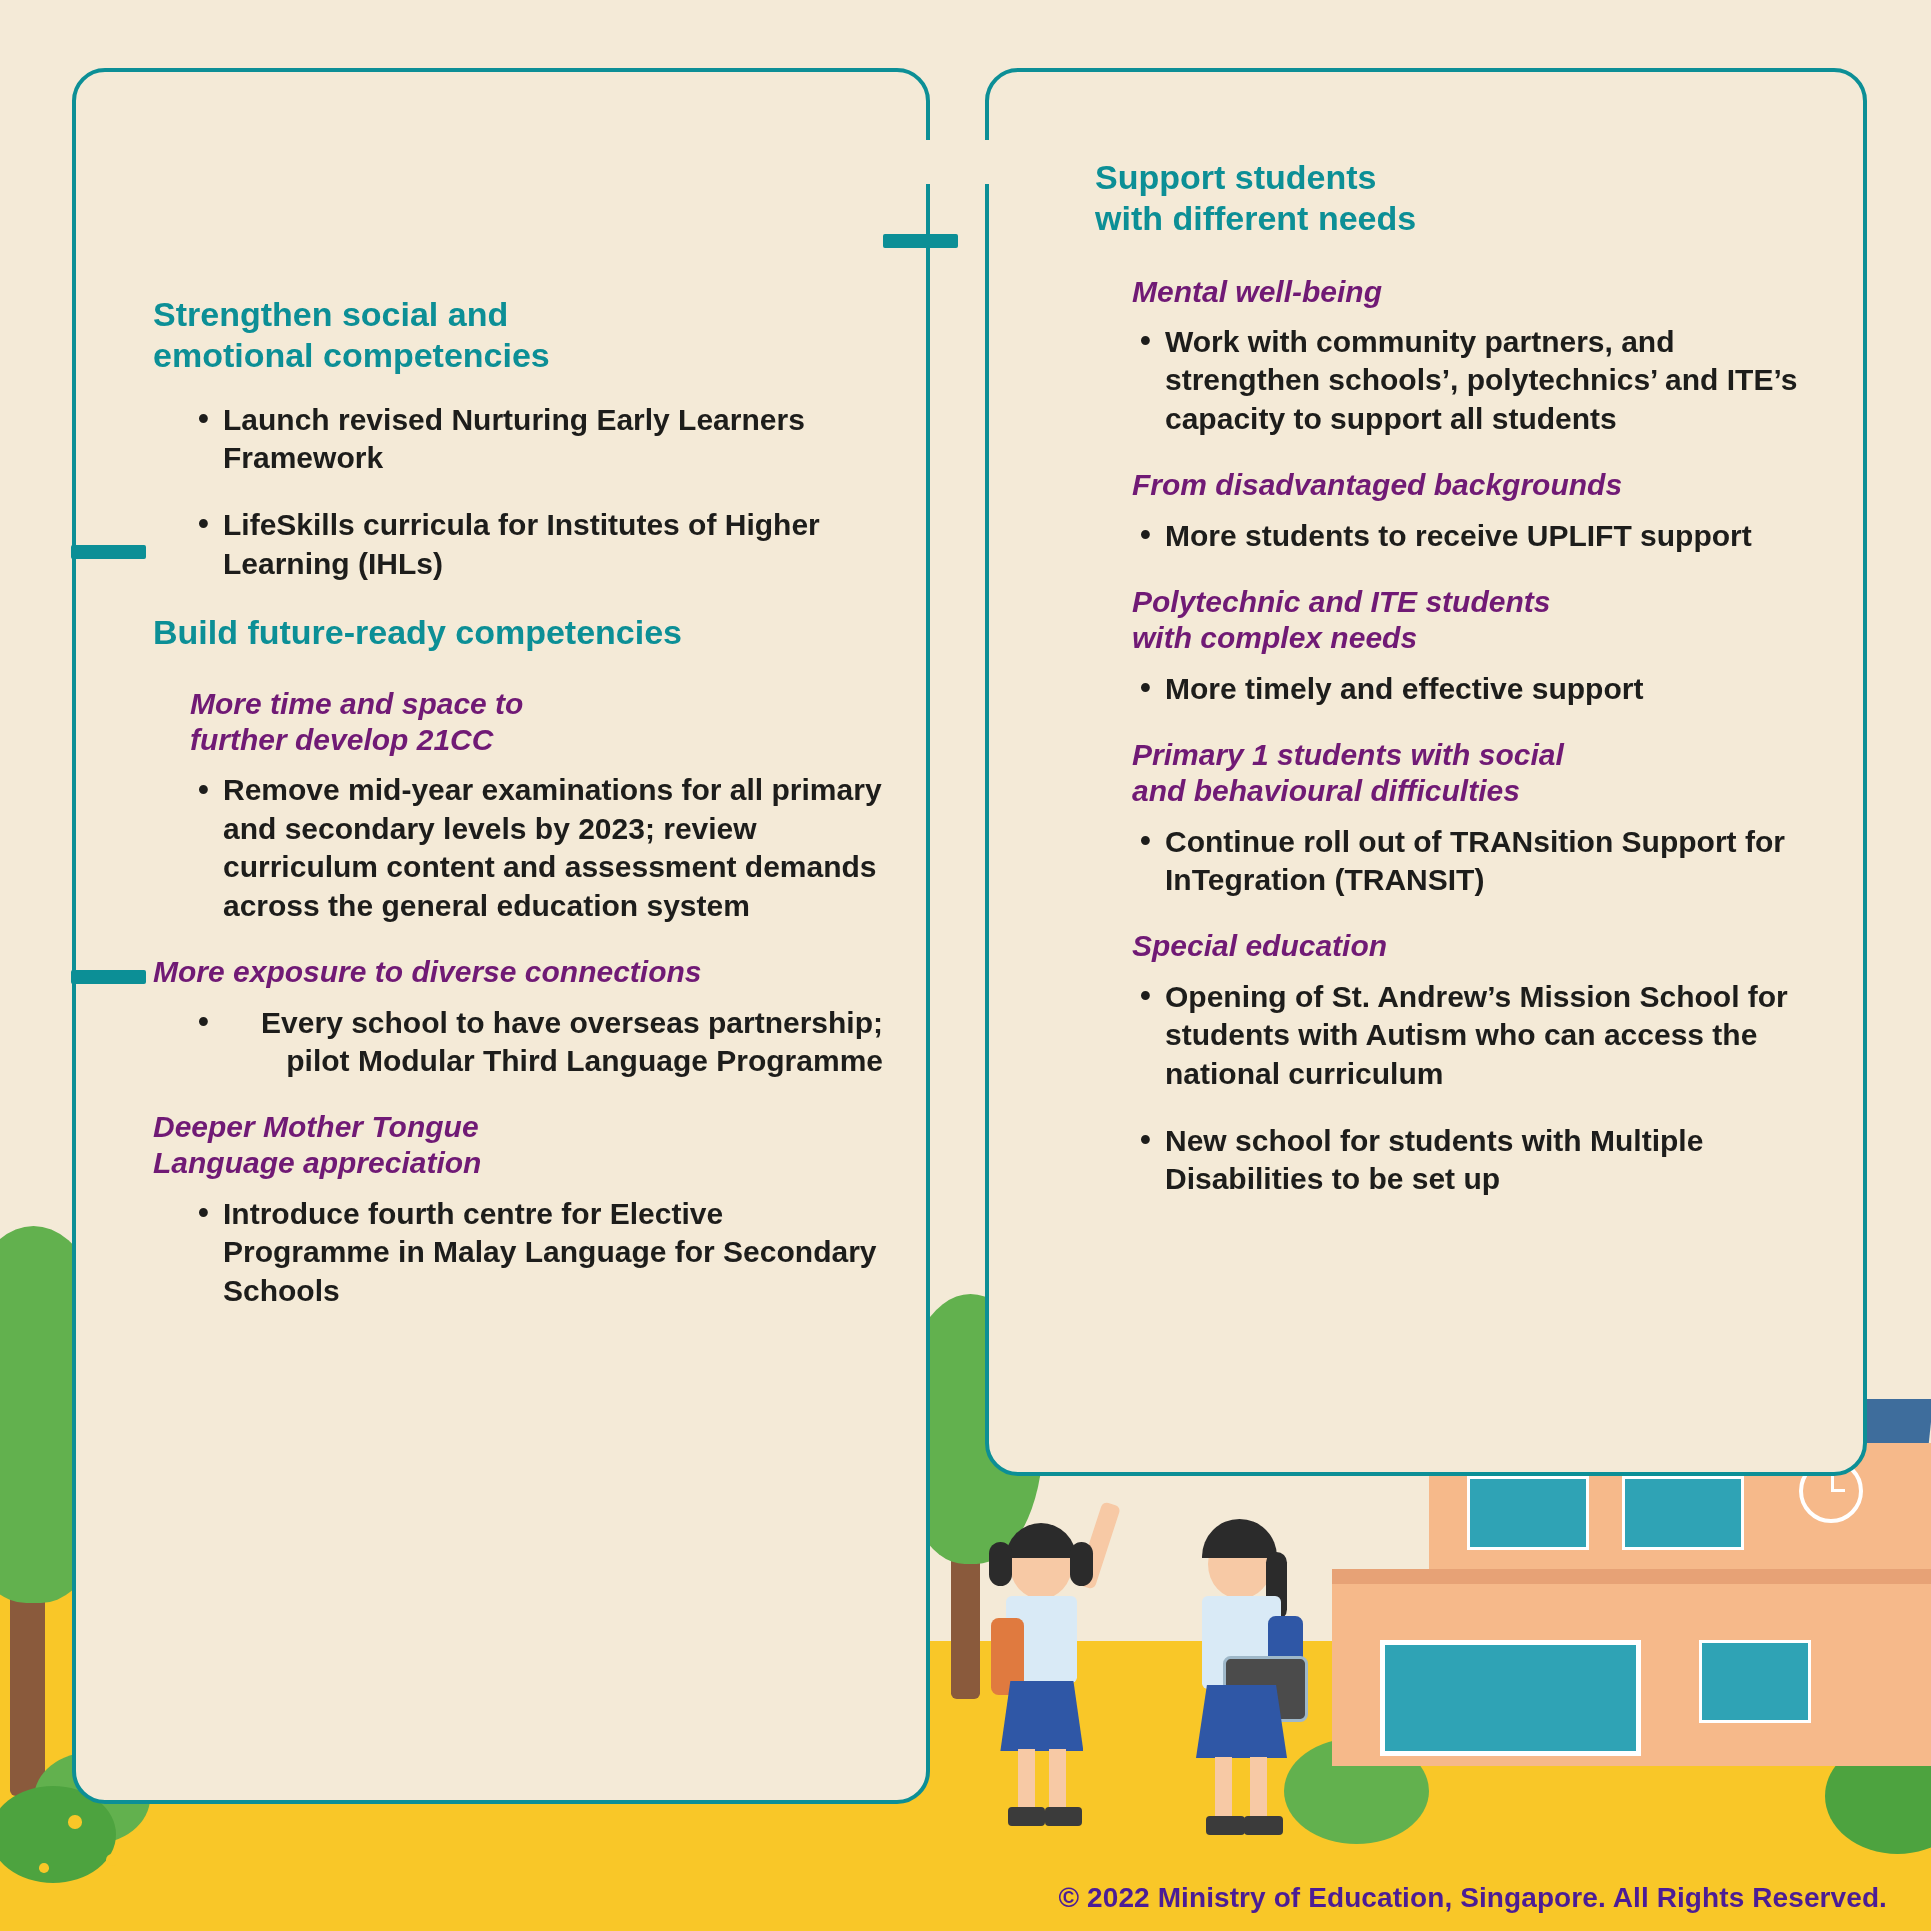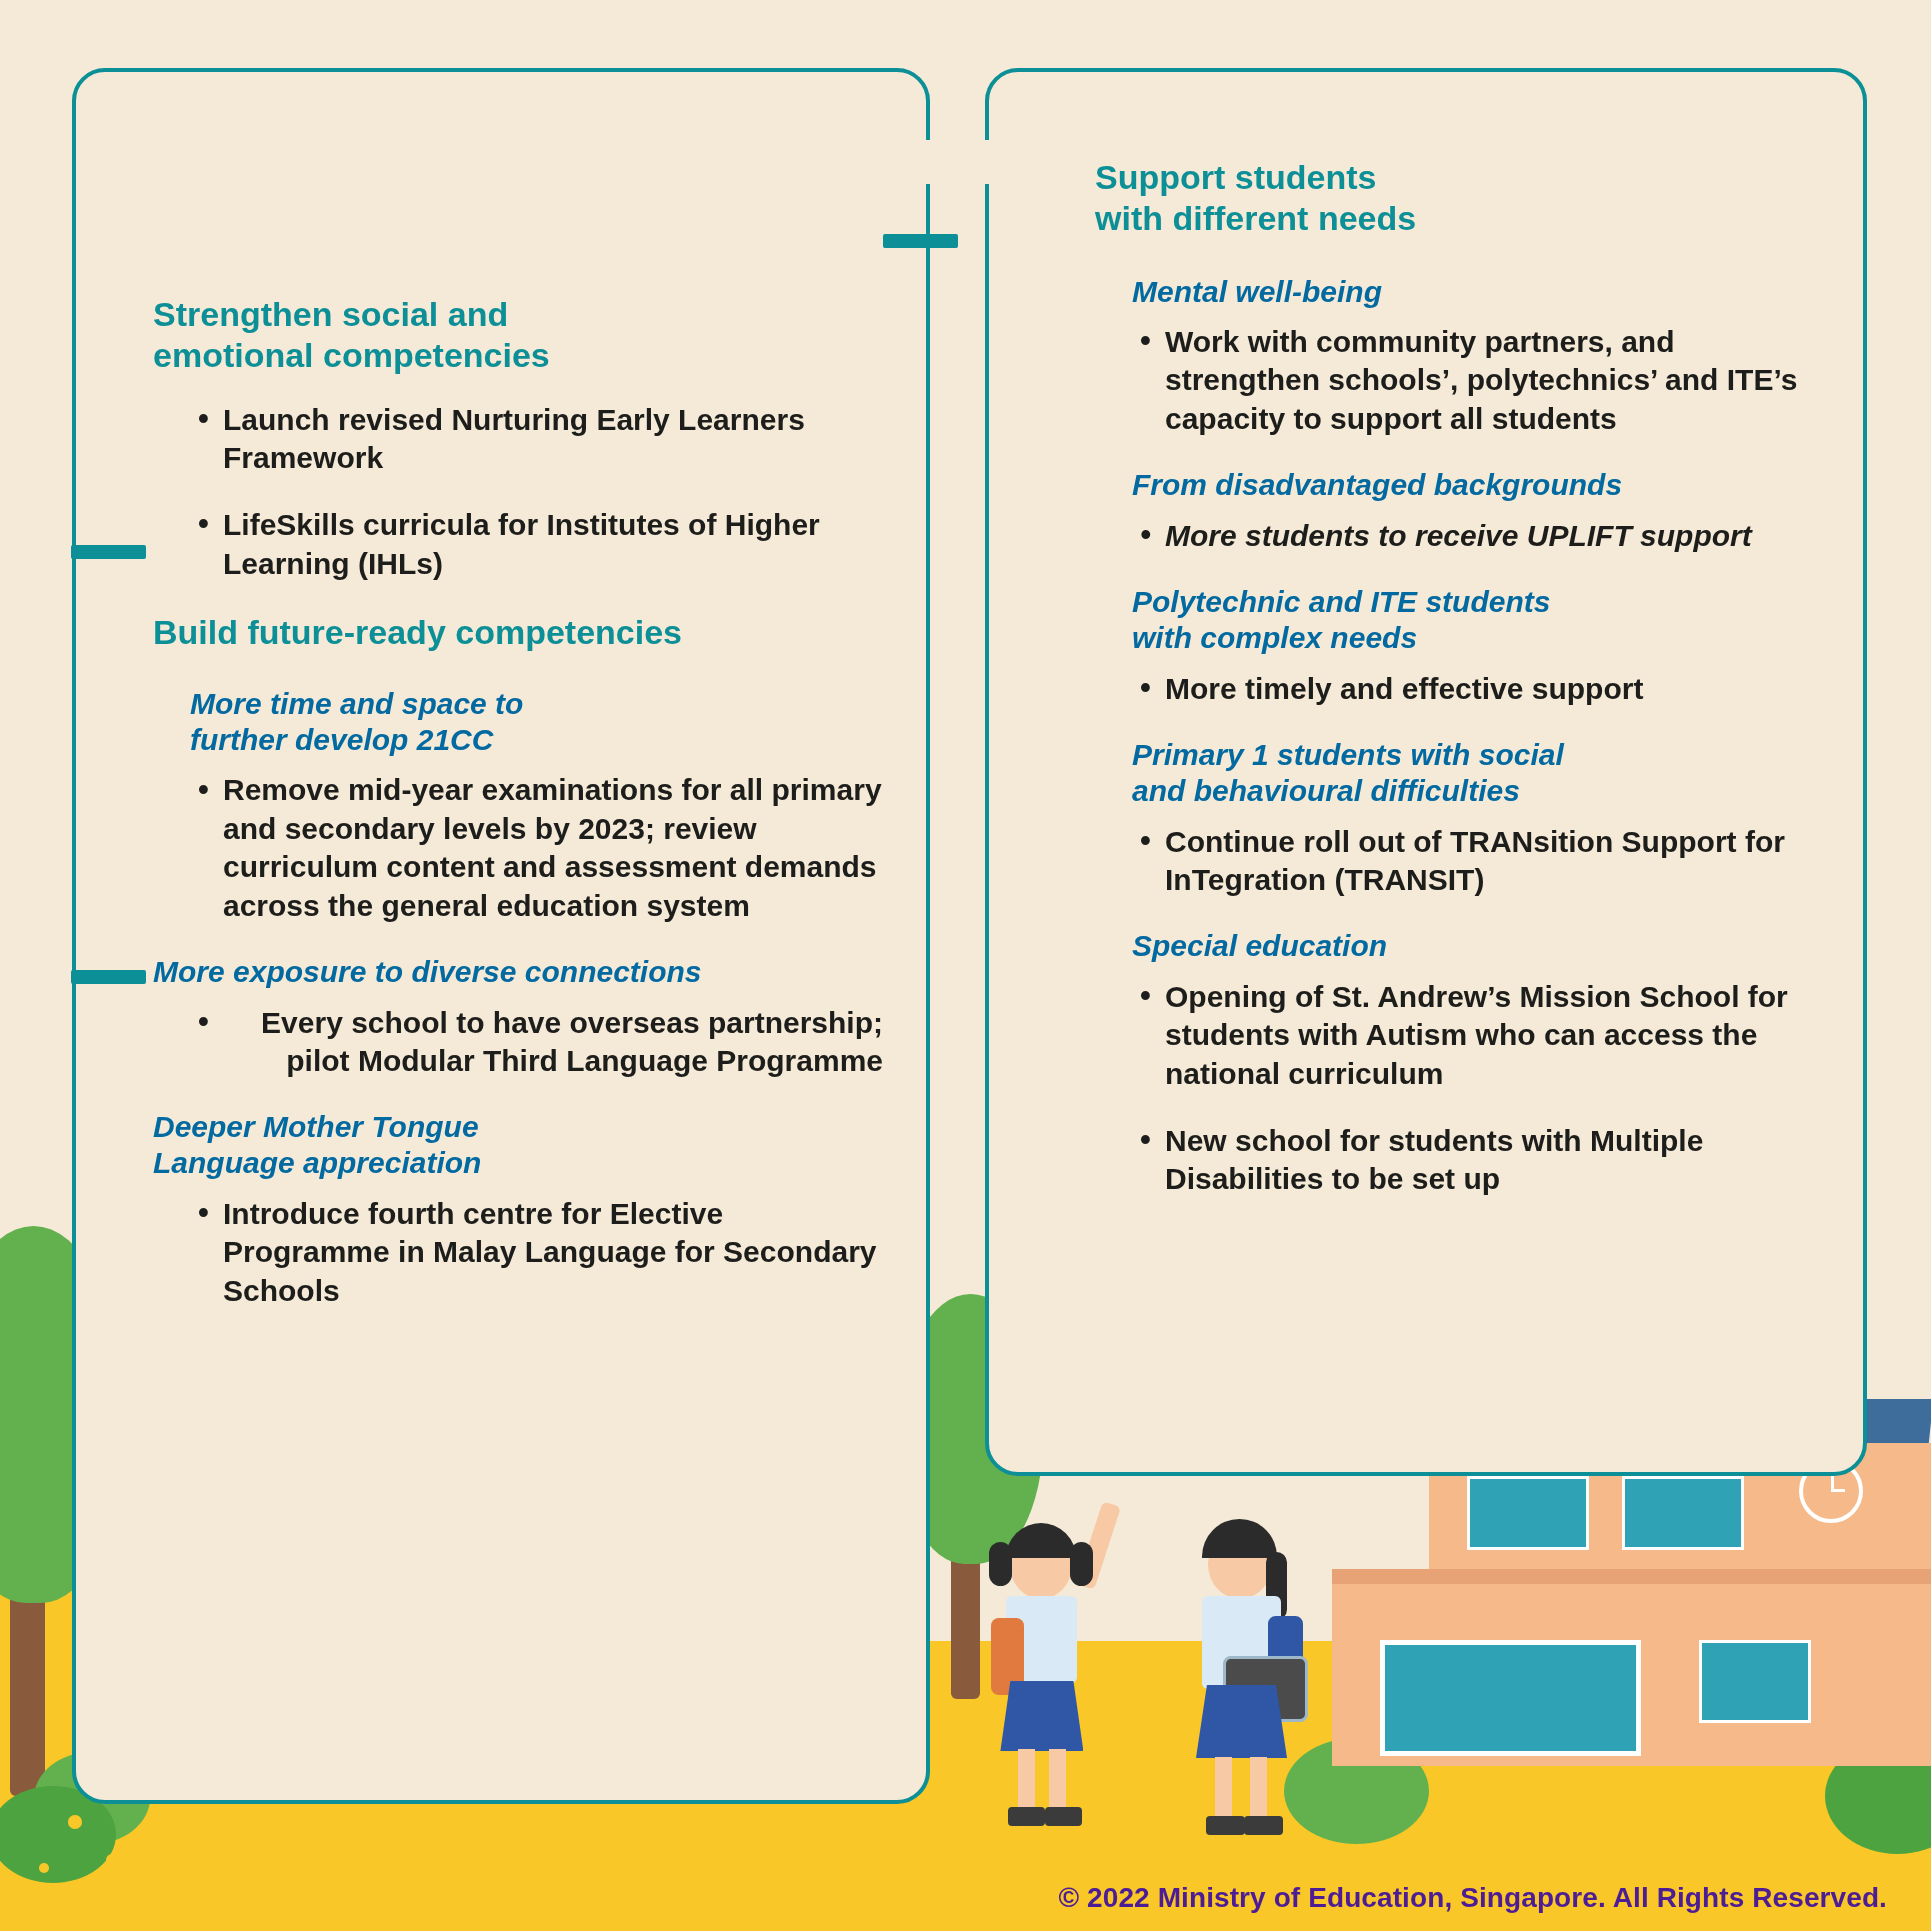--- a/index.html
+++ b/index.html
@@ -77,21 +77,21 @@
   .books-icon{width:89px;height:77px;flex:0 0 auto;}
 
   .dash{
     position:absolute;left:-4.8px;width:75px;height:13.5px;background:#0c8f96;border-radius:1.9px;
   }
 
   .sec-head{
     color:#0c8f96;font-weight:bold;font-size:34px;line-height:1.2;margin:0;
   }
   .sub-head{
-    color:#0369a1;font-weight:bold;font-style:italic;font-size:30px;line-height:1.2;margin:0;
+    color:#701a75;font-weight:bold;font-style:italic;font-size:30px;line-height:1.2;margin:0;
   }
   .bullets{margin:4px;padding:0;list-style:none;}
   .bullets li{
     position:relative;padding-left:29px;margin:0 0 29px 0;
     font-size:30px;line-height:1.28;color:#1d1d1b;font-weight:bold;
   }
   .bullets li:before{
     content:"•";position:absolute;left:3.9px;top:-1.9px;font-size:31px;color:#1d1d1b;
   }
 
@@ -227,21 +227,21 @@
 
       <div class="ind" style="margin-top:35px;">
         <h3 class="sub-head">Mental well-being</h3>
         <ul class="bullets" style="margin-top:13.5px;">
           <li>Work with community partners, and strengthen schools’, polytechnics’ and ITE’s capacity to support all students</li>
         </ul>
       </div>
 
       <div class="ind" style="margin-top:17.4px;">
         <h3 class="sub-head">From disadvantaged backgrounds</h3>
-        <ul class="bullets" style="margin-top:13.5px;font-style:italic;">
+        <ul class="bullets" style="margin-top:13.5px;">
           <li>More students to receive UPLIFT support</li>
         </ul>
       </div>
 
       <div class="ind" style="margin-top:17.4px;">
         <h3 class="sub-head" style="white-space:pre-line;">Polytechnic and ITE students
 with complex needs</h3>
         <ul class="bullets" style="margin-top:13.5px;">
           <li>More timely and effective support</li>
         </ul>

